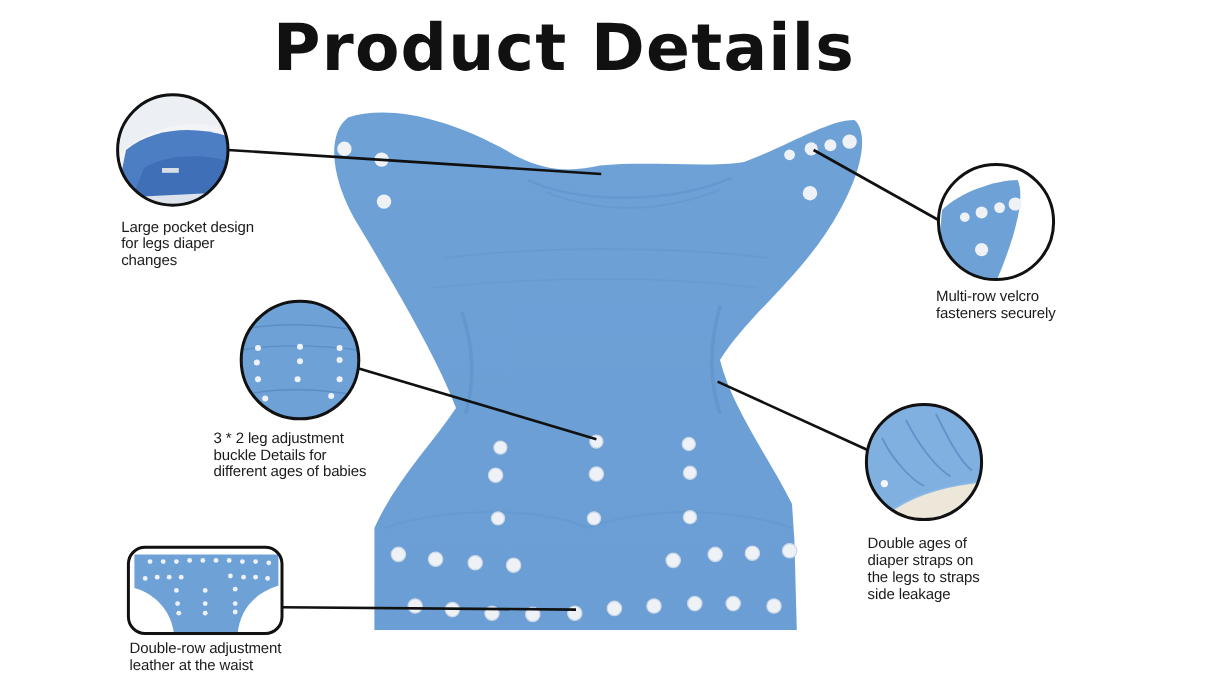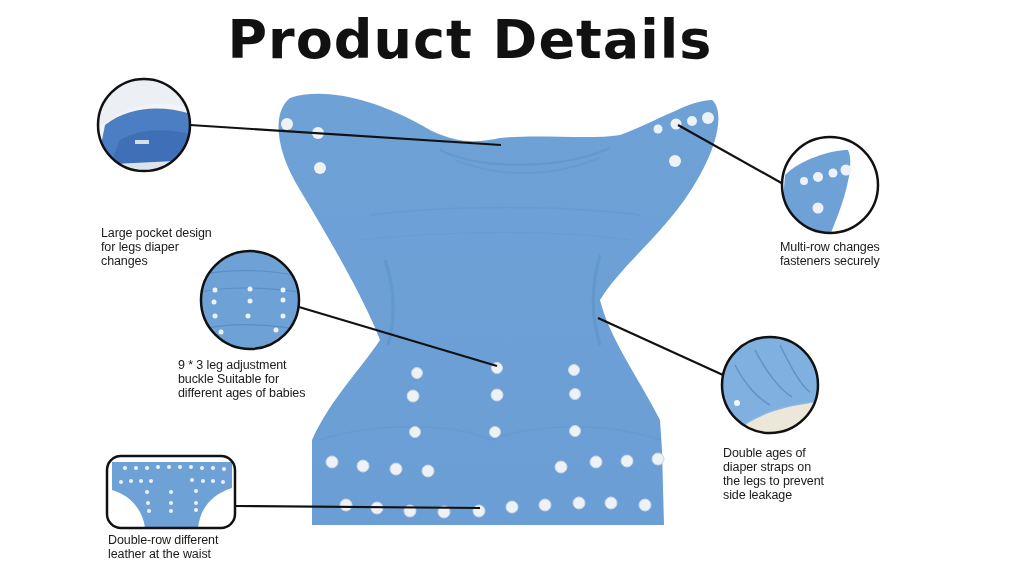--- a/index.html
+++ b/index.html
@@ -214,40 +214,40 @@
           <circle cx="196" cy="503" r="2"></circle>
         <circle cx="149" cy="511" r="2"></circle>
           <circle cx="171" cy="511" r="2"></circle>
           <circle cx="196" cy="510" r="2"></circle>
       </g>
     </g>
     <rect x="107" y="456" width="128" height="72" rx="14" fill="none" stroke="#111" stroke-width="2.5"></rect>
   </g>
 </svg>
 
-<div class="label" style="left:101px; top:182px;margin-top:44px;">
+<div class="label" style="left:101px; top:182px;">
   <span>Large pocket design</span>
   <span>for legs diaper</span>
   <span>changes</span>
 </div>
 
 <div class="label" style="left:780px; top:240px;">
-  <span>Multi-row changes</span>
+  <span>Multi-row velcro</span>
   <span>fasteners securely</span>
 </div>
 
 <div class="label" style="left:178px; top:358px;">
-  <span>9 * 3 leg adjustment</span>
-  <span>buckle Suitable for</span>
+  <span>3 * 2 leg adjustment</span>
+  <span>buckle Details for</span>
   <span>different ages of babies</span>
 </div>
 
 <div class="label" style="left:723px; top:446px;">
   <span>Double ages of</span>
   <span>diaper straps on</span>
-  <span>the legs to prevent</span>
+  <span>the legs to straps</span>
   <span>side leakage</span>
 </div>
 
 <div class="label" style="left:108px; top:533px;">
-  <span>Double-row different</span>
+  <span>Double-row adjustment</span>
   <span>leather at the waist</span>
 </div>
 
 </body></html>

